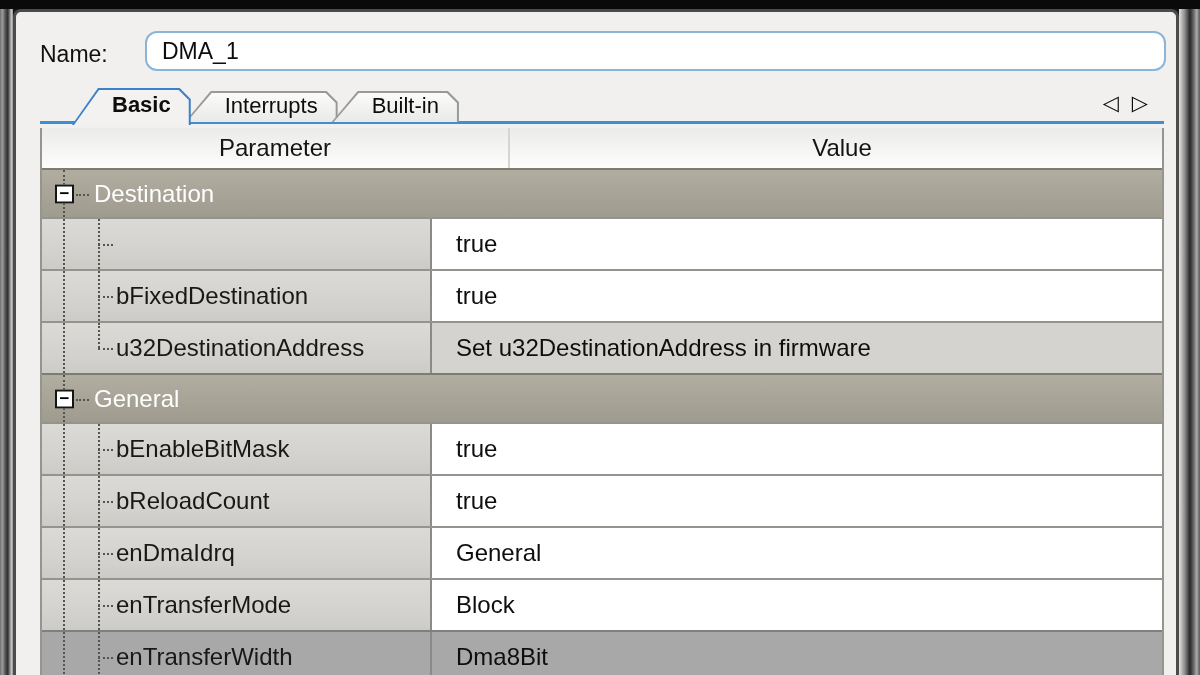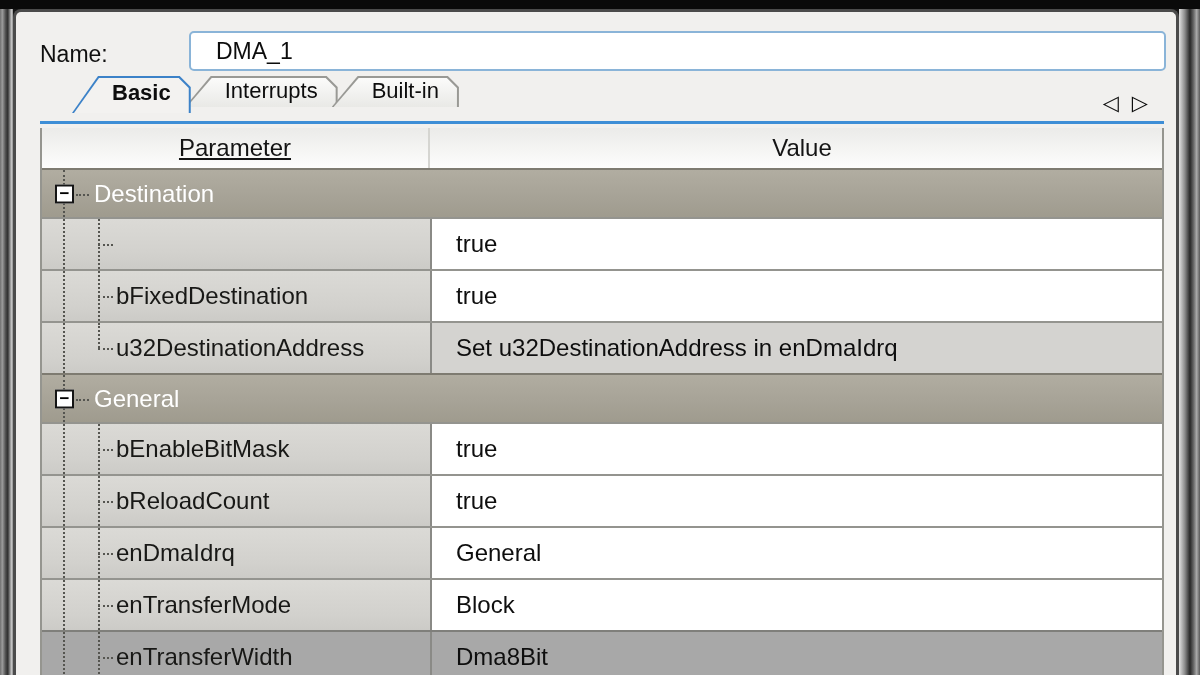--- a/index.html
+++ b/index.html
@@ -17,27 +17,27 @@
   .frame-top{position:absolute;left:0;top:0;width:100%;height:9px;background:#0a0a0a;z-index:2;}
 
   
   .dialog{position:absolute;left:13px;top:9px;right:21px;bottom:0;z-index:10;
     background:#f1f0ee;border:3px solid #4b4b4b;border-bottom:none;
     border-radius:8px 8px 0 0;overflow:hidden;}
 
   .name-label{position:absolute;left:24px;top:24px;height:36px;line-height:36px;
     font-size:23px;color:#101010;}
   .name-input{position:absolute;left:129px;top:19px;right:10px;height:40px;
-    box-sizing:border-box;border:2px solid #8ab4d8;border-radius:5px;
+    box-sizing:border-box;border:2px solid #8ab4d8;border-radius:12px;
     background:#ffffff;font-family:inherit;font-size:23px;color:#0c0c0c;
-    padding:0 25px;outline:none;margin-left:44px;}
+    padding:0 15px;outline:none;}
 
   
   .tabbar{position:absolute;left:20px;top:64px;right:8px;height:46px;
-    display:flex;z-index:3;}
+    display:flex;align-items:flex-end;z-index:3;}
   .tab{position:relative;height:31px;display:flex;align-items:center;cursor:default;}
   .tab + .tab{margin-left:-6px;}
   .tab:first-child{margin-left:36px;}
   .tab.active{height:37px;z-index:4;margin-bottom:-3px;}
   .tab-border{position:absolute;inset:0;background:#999995;
     clip-path:polygon(26px 0,calc(100% - 11px) 0,100% 11px,100% 100%,0 100%);}
   .tab.active .tab-border{background:#3c82c8;}
   .tab-fill{position:absolute;left:2px;right:2px;top:2px;bottom:0;
     background:linear-gradient(180deg,#fbfbfa,#e9e9e6);
     clip-path:polygon(25px 0,calc(100% - 10px) 0,100% 10px,100% 100%,0 100%);}
@@ -51,21 +51,21 @@
 
   .tab-underline{position:absolute;left:24px;top:109px;width:1124px;height:3px;
     background:#3e8ed6;z-index:2;}
 
   
   .ptable{position:absolute;left:24px;top:116px;width:1124px;bottom:-12px;
     box-sizing:border-box;border-left:2px solid #95958f;border-right:2px solid #95958f;
     background:#ffffff;overflow:hidden;}
   .thead{display:flex;height:40px;background:linear-gradient(180deg,#ebebe9,#fdfdfc);}
   .th{display:flex;align-items:center;justify-content:center;font-size:24px;color:#141414;box-sizing:border-box;}
-  .th.param{width:388px;border-right:2px solid #d5d5d1;text-decoration:underline;}
+  .th.param{width:468px;border-right:2px solid #d5d5d1;}
   .th.value{flex:1;padding-left:12px;}
 
   .row{display:flex;height:52px;box-sizing:border-box;border-top:2px solid #94948f;position:relative;}
   .row.group{height:49px;border-top:2px solid #7e7b71;display:block;
     background:linear-gradient(180deg,#b1ada1 0%,#a7a397 55%,#9f9b8e 100%);}
   .group-label{position:absolute;left:52px;top:50%;transform:translateY(-50%);
     color:#ffffff;font-size:24px;}
   .minus-box{position:absolute;left:13px;top:50%;transform:translateY(-50%);
     width:19px;height:19px;box-sizing:border-box;background:#ffffff;border:2px solid #151515;
     display:flex;align-items:center;justify-content:center;
@@ -154,21 +154,21 @@
           </div>
           <div class="cell value">true</div>
         </div>
         <div class="row data readonly last">
           <div class="cell param">
             <div class="tree-v"></div>
             <div class="tree-v2"></div>
             <div class="tree-h2"></div>
             <span class="param-label">u32DestinationAddress</span>
           </div>
-          <div class="cell value">Set u32DestinationAddress in enDmaIdrq</div>
+          <div class="cell value">Set u32DestinationAddress in firmware</div>
         </div>
         <div class="row group">
           <div class="tree-v"></div>
           <div class="minus-box">−</div>
           <div class="tree-h"></div>
           <span class="group-label">General</span>
         </div>
         <div class="row data">
           <div class="cell param">
             <div class="tree-v"></div>

